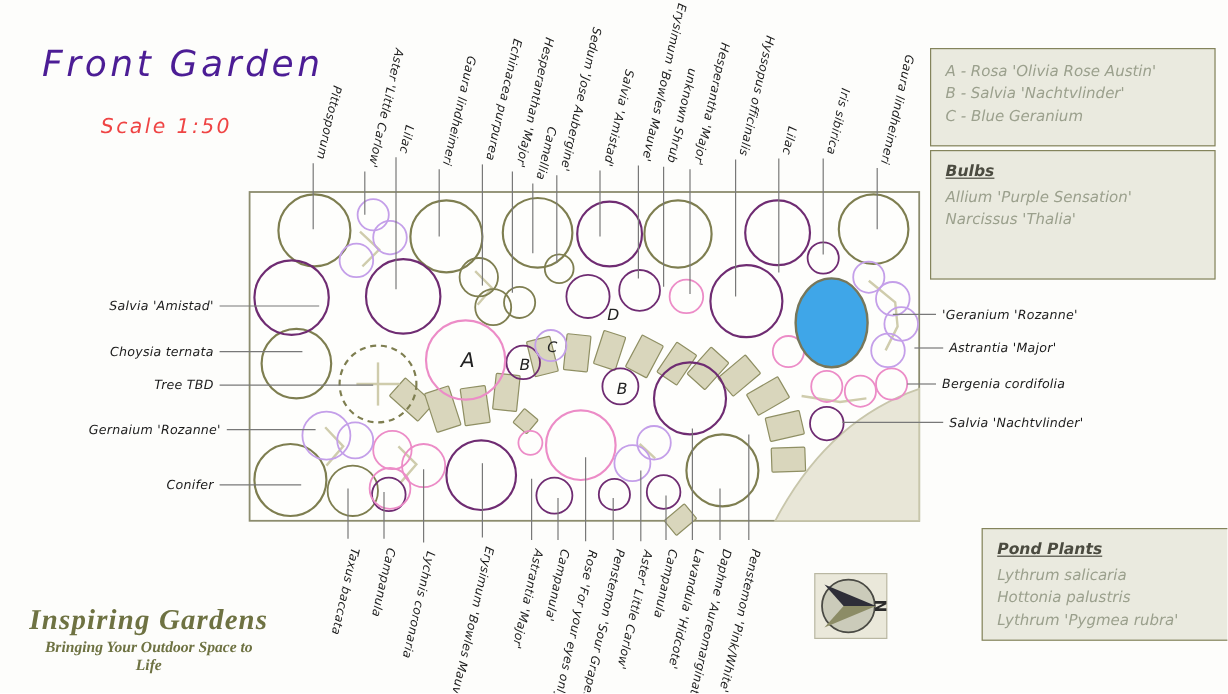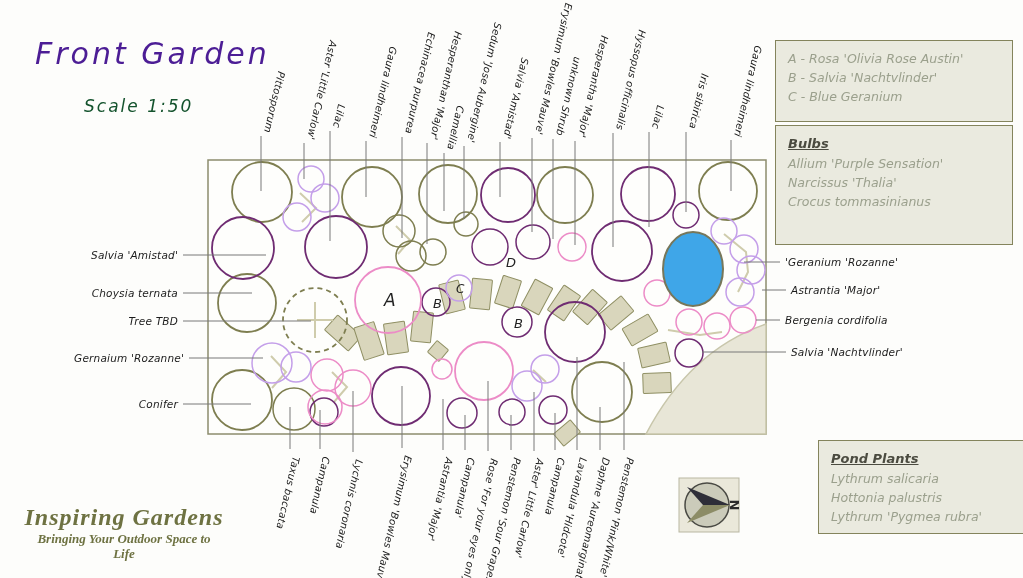--- a/index.html
+++ b/index.html
@@ -1,28 +1,28 @@
 <!DOCTYPE html>
 <html><head>
 <meta charset="utf-8">
 <style>
   html,body{margin:0;padding:0;background:#ffffff;}
   .canvas{position:relative;width:1023px;height:578px;background:#fdfdfb;overflow:hidden;
           font-family:"DejaVu Sans",sans-serif;}
   .title{position:absolute;left:35px;top:36px;font-size:30px;font-style:italic;
          letter-spacing:3px;color:#4c1d95;}
   .scale{position:absolute;left:84px;top:96px;font-size:17px;font-style:italic;
-         letter-spacing:2px;color:#14532d;}
+         letter-spacing:2px;color:#ef4444;}
   .box{position:absolute;left:775px;width:238px;background:#eaeadf;border:1px solid #84845c;
        box-sizing:border-box;padding:8px 12px;font-style:italic;}
   .box .item{color:#9ba08d;font-size:12.5px;line-height:19px;white-space:nowrap;}
   .box .box-title{color:#4b4b40;font-size:13px;font-weight:bold;text-decoration:underline;
                   line-height:20px;}
   .legend-box{top:40px;height:82px;}
-  .bulbs-box{top:125px;height:120px;}
+  .bulbs-box{top:125px;height:108px;}
   .pond-box{top:440px;height:94px;margin-left:43px;}
   .plan-svg{position:absolute;left:0;top:0;}
   .compass{position:absolute;left:678px;top:477px;}
   .brand{position:absolute;left:8px;top:504px;width:232px;text-align:center;
          color:#6e7242;font-family:"Liberation Serif","DejaVu Serif",serif;font-style:italic;}
   .brand .brand-name{font-size:24px;font-weight:bold;letter-spacing:1px;text-align:center;}
   .brand .brand-tag{font-size:13px;font-weight:bold;line-height:15px;}
 </style>
 </head>
 <body>
@@ -38,21 +38,20 @@
         <div class="item">B - Salvia 'Nachtvlinder'</div>
         <div class="item">C - Blue Geranium</div>
       </div>
   </div>
 
   <div class="box bulbs-box">
     <div class="box-title">Bulbs</div>
     <div>
         <div class="item">Allium 'Purple Sensation'</div>
         <div class="item">Narcissus 'Thalia'</div>
-        <div class="item">Crocus tommasinianus</div>
       </div>
   </div>
 
   <div class="box pond-box">
     <div class="box-title">Pond Plants</div>
     <div>
         <div class="item">Lythrum salicaria</div>
         <div class="item">Hottonia palustris</div>
         <div class="item">Lythrum 'Pygmea rubra'</div>
       </div>

